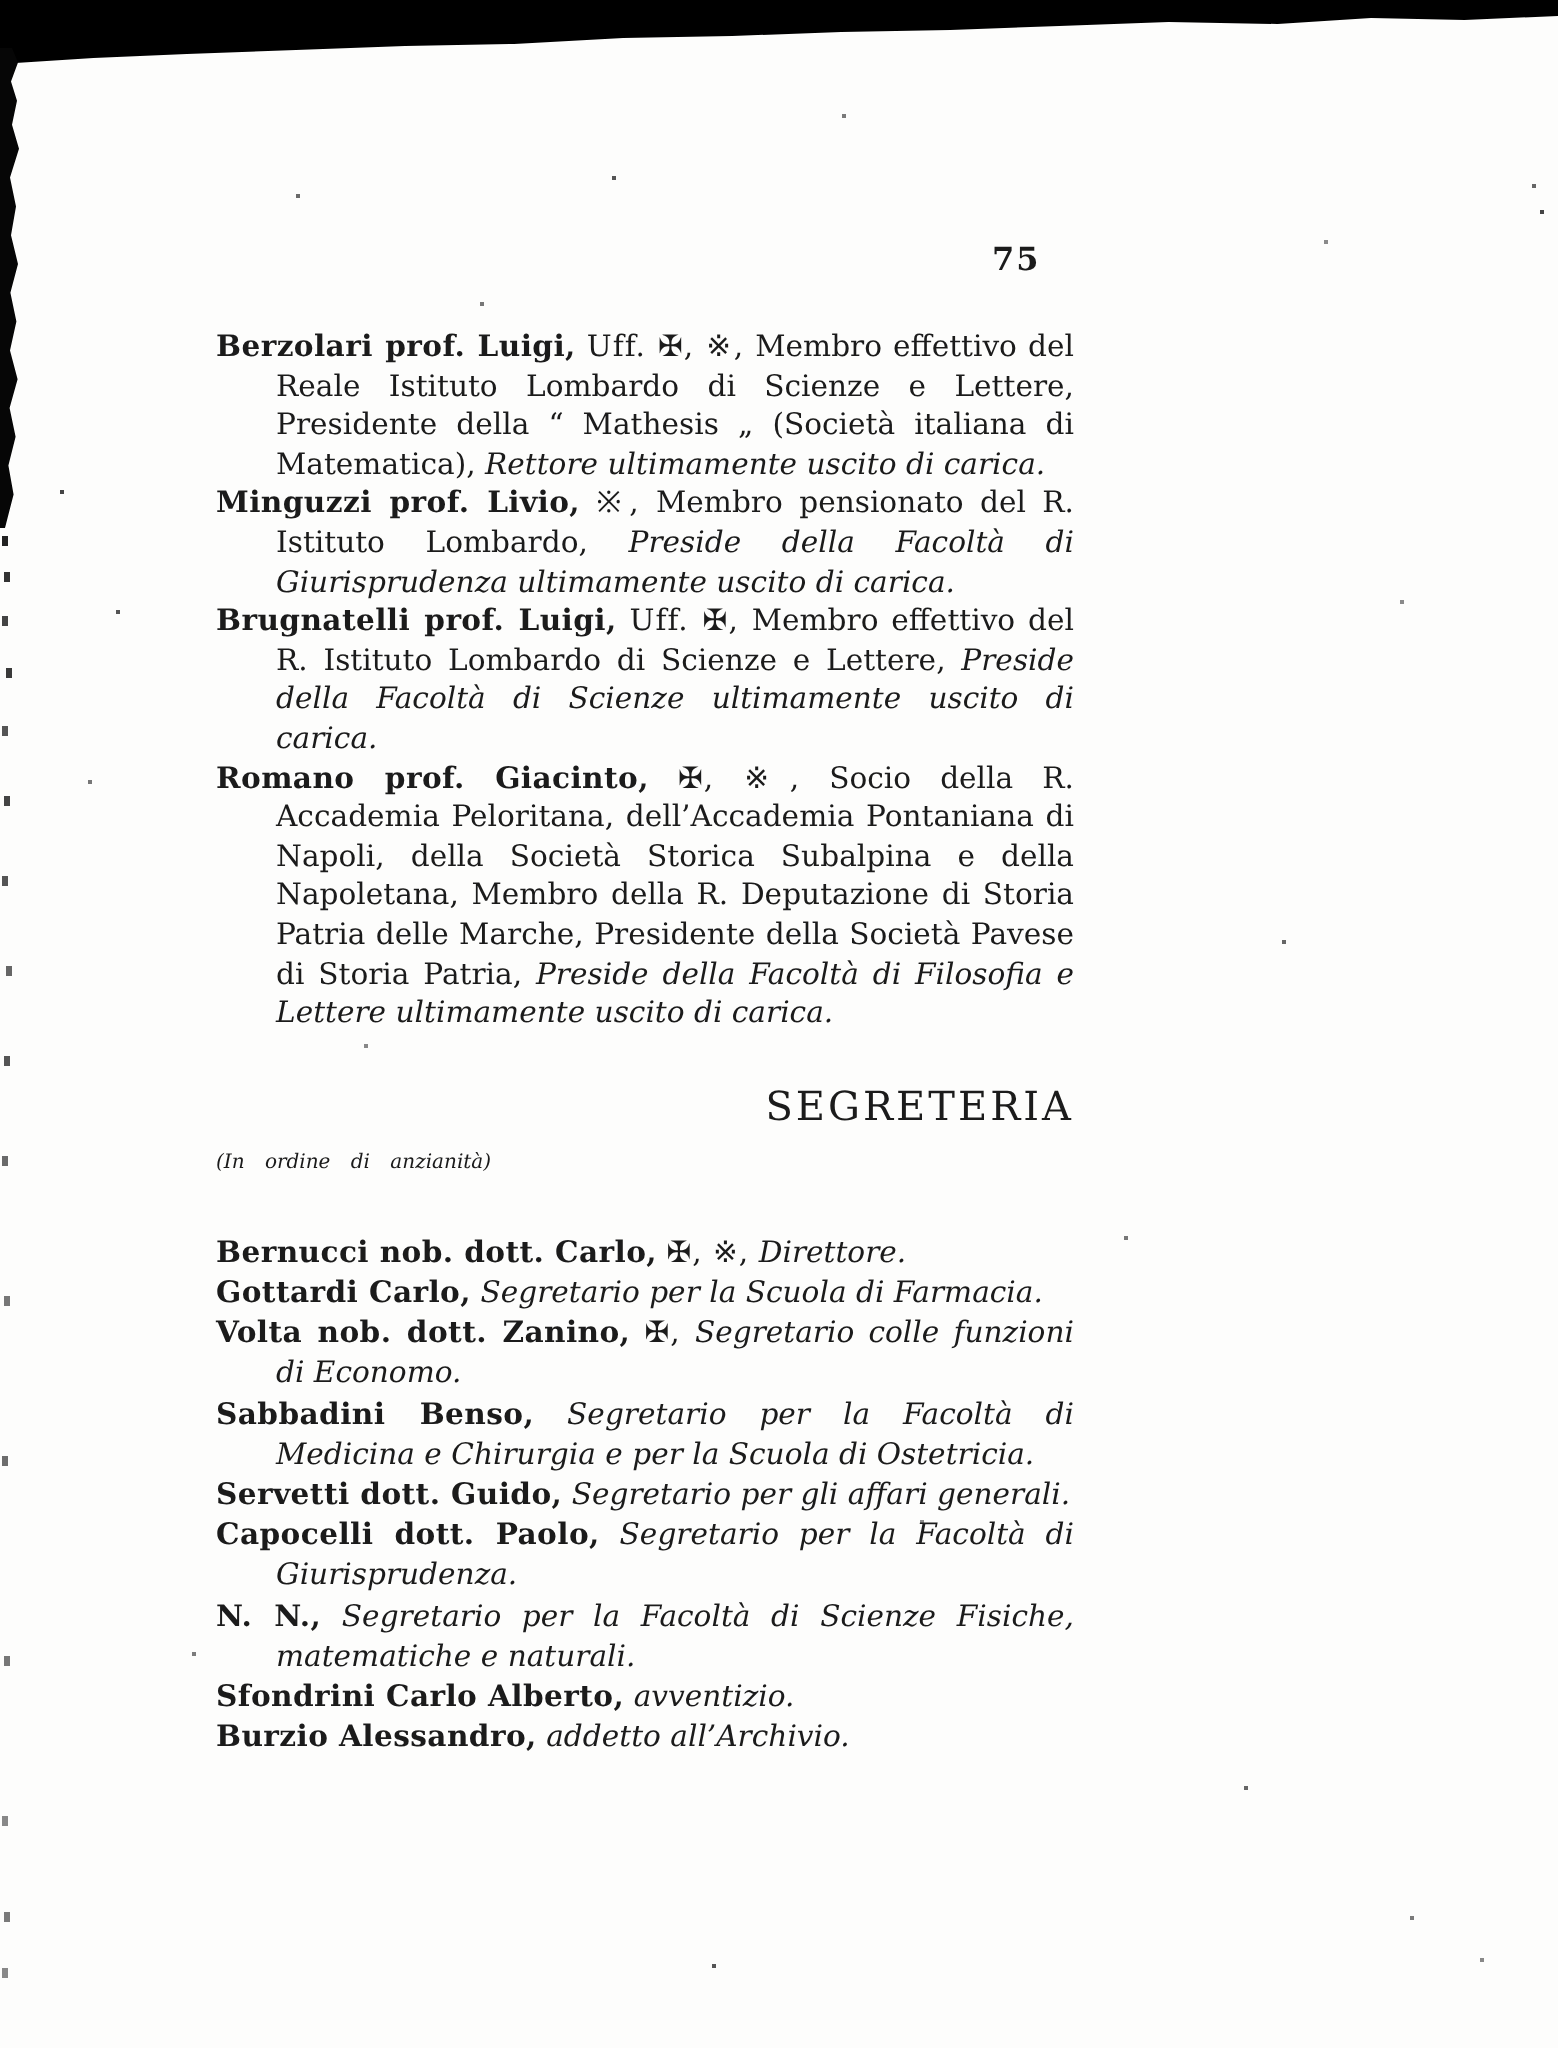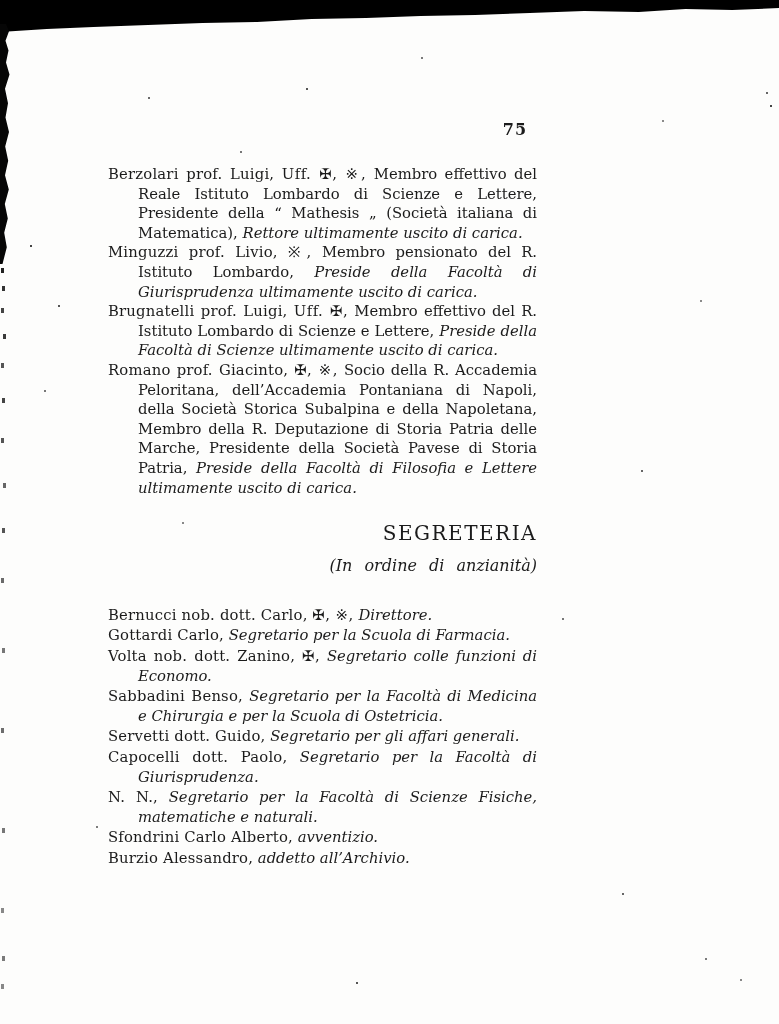--- a/index.html
+++ b/index.html
@@ -39,42 +39,42 @@
     background: transparent;
     box-shadow: 306px 88px #555, 148px 97px #6a6a6a, 421px 57px #7a7a7a,
       662px 120px #8a8a8a, 770px 105px #444, 766px 92px #666, 240px 151px #777,
       641px 470px #666, 700px 300px #8a8a8a, 562px 618px #777, 356px 982px #555,
       622px 893px #666, 705px 958px #7a7a7a, 182px 522px #888, 460px 760px #8c8c8c,
       96px 826px #7c7c7c, 58px 305px #555, 44px 390px #777, 30px 245px #444,
       740px 979px #888;
   }
   .page-number {
     position: absolute; left: 496px; top: 120px; width: 38px;
-    font-size: 16px; font-weight: bold; text-align: center;
+    font-size: 16px; font-weight: bold; 
     letter-spacing: 1px;
   }
   .text-block {
     position: absolute; left: 108px; top: 164px; width: 429px;
   }
   .entry {
     margin: 0; padding-left: 30px; text-indent: -30px;
     text-align: justify;
     font-size: 14.8px; line-height: 19.6px;
   }
   .secretariat .entry { line-height: 20.2px; }
-  .entry b { font-weight: normal; letter-spacing: 0.2px; }
+  .entry b { font-weight: bold; letter-spacing: 0.2px; }
   .entry i { font-style: italic; }
   .honors { letter-spacing: 0.5px; }
   .heading {
     margin: 24px 0 0 0; text-align: right;
     font-size: 20px; font-weight: normal; letter-spacing: 1.5px;
   }
   .subheading {
-    margin-top: 11px; text-align: right;
-    font-style: italic; font-size: 16px; word-spacing: 7px;
+    margin-top: 11px; text-align: left;
+    font-style: italic; font-size: 10px; word-spacing: 7px;
   }
   .secretariat { margin-top: 30px; }
 </style>
 </head>
 <body>
 
 <div class="page">
 
   <div class="top-band"></div>
   <div class="left-strip"></div>

